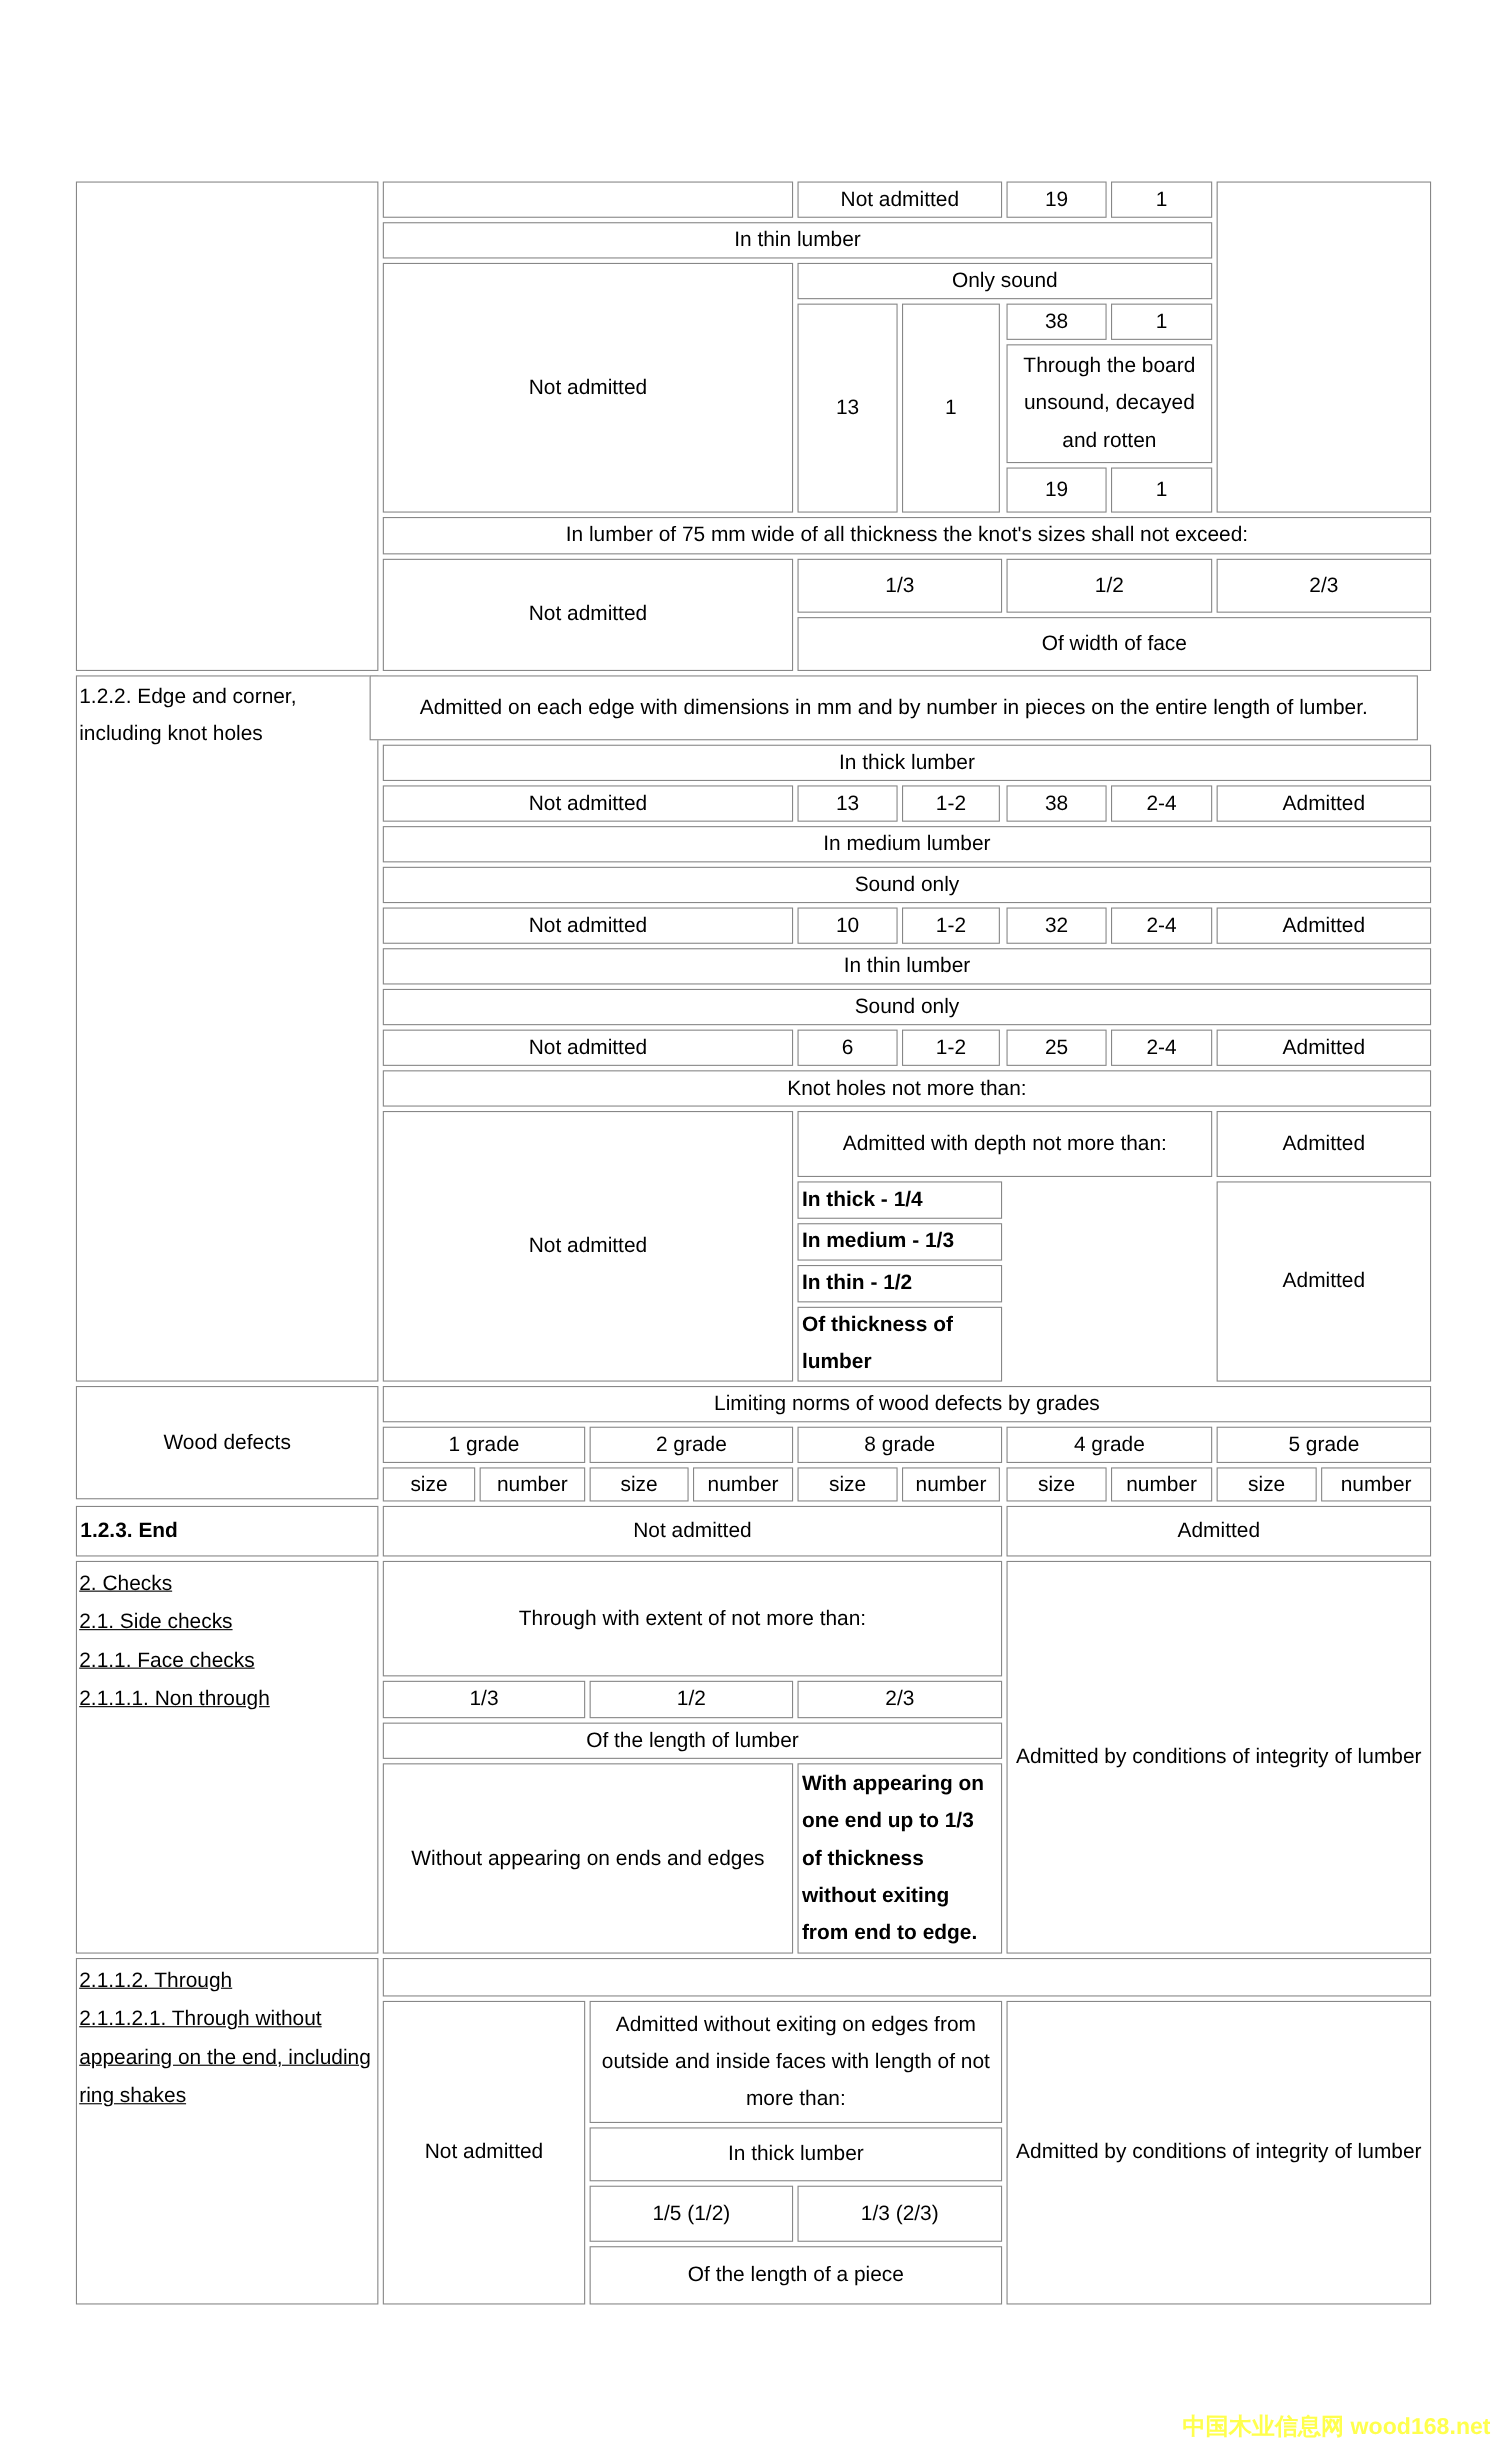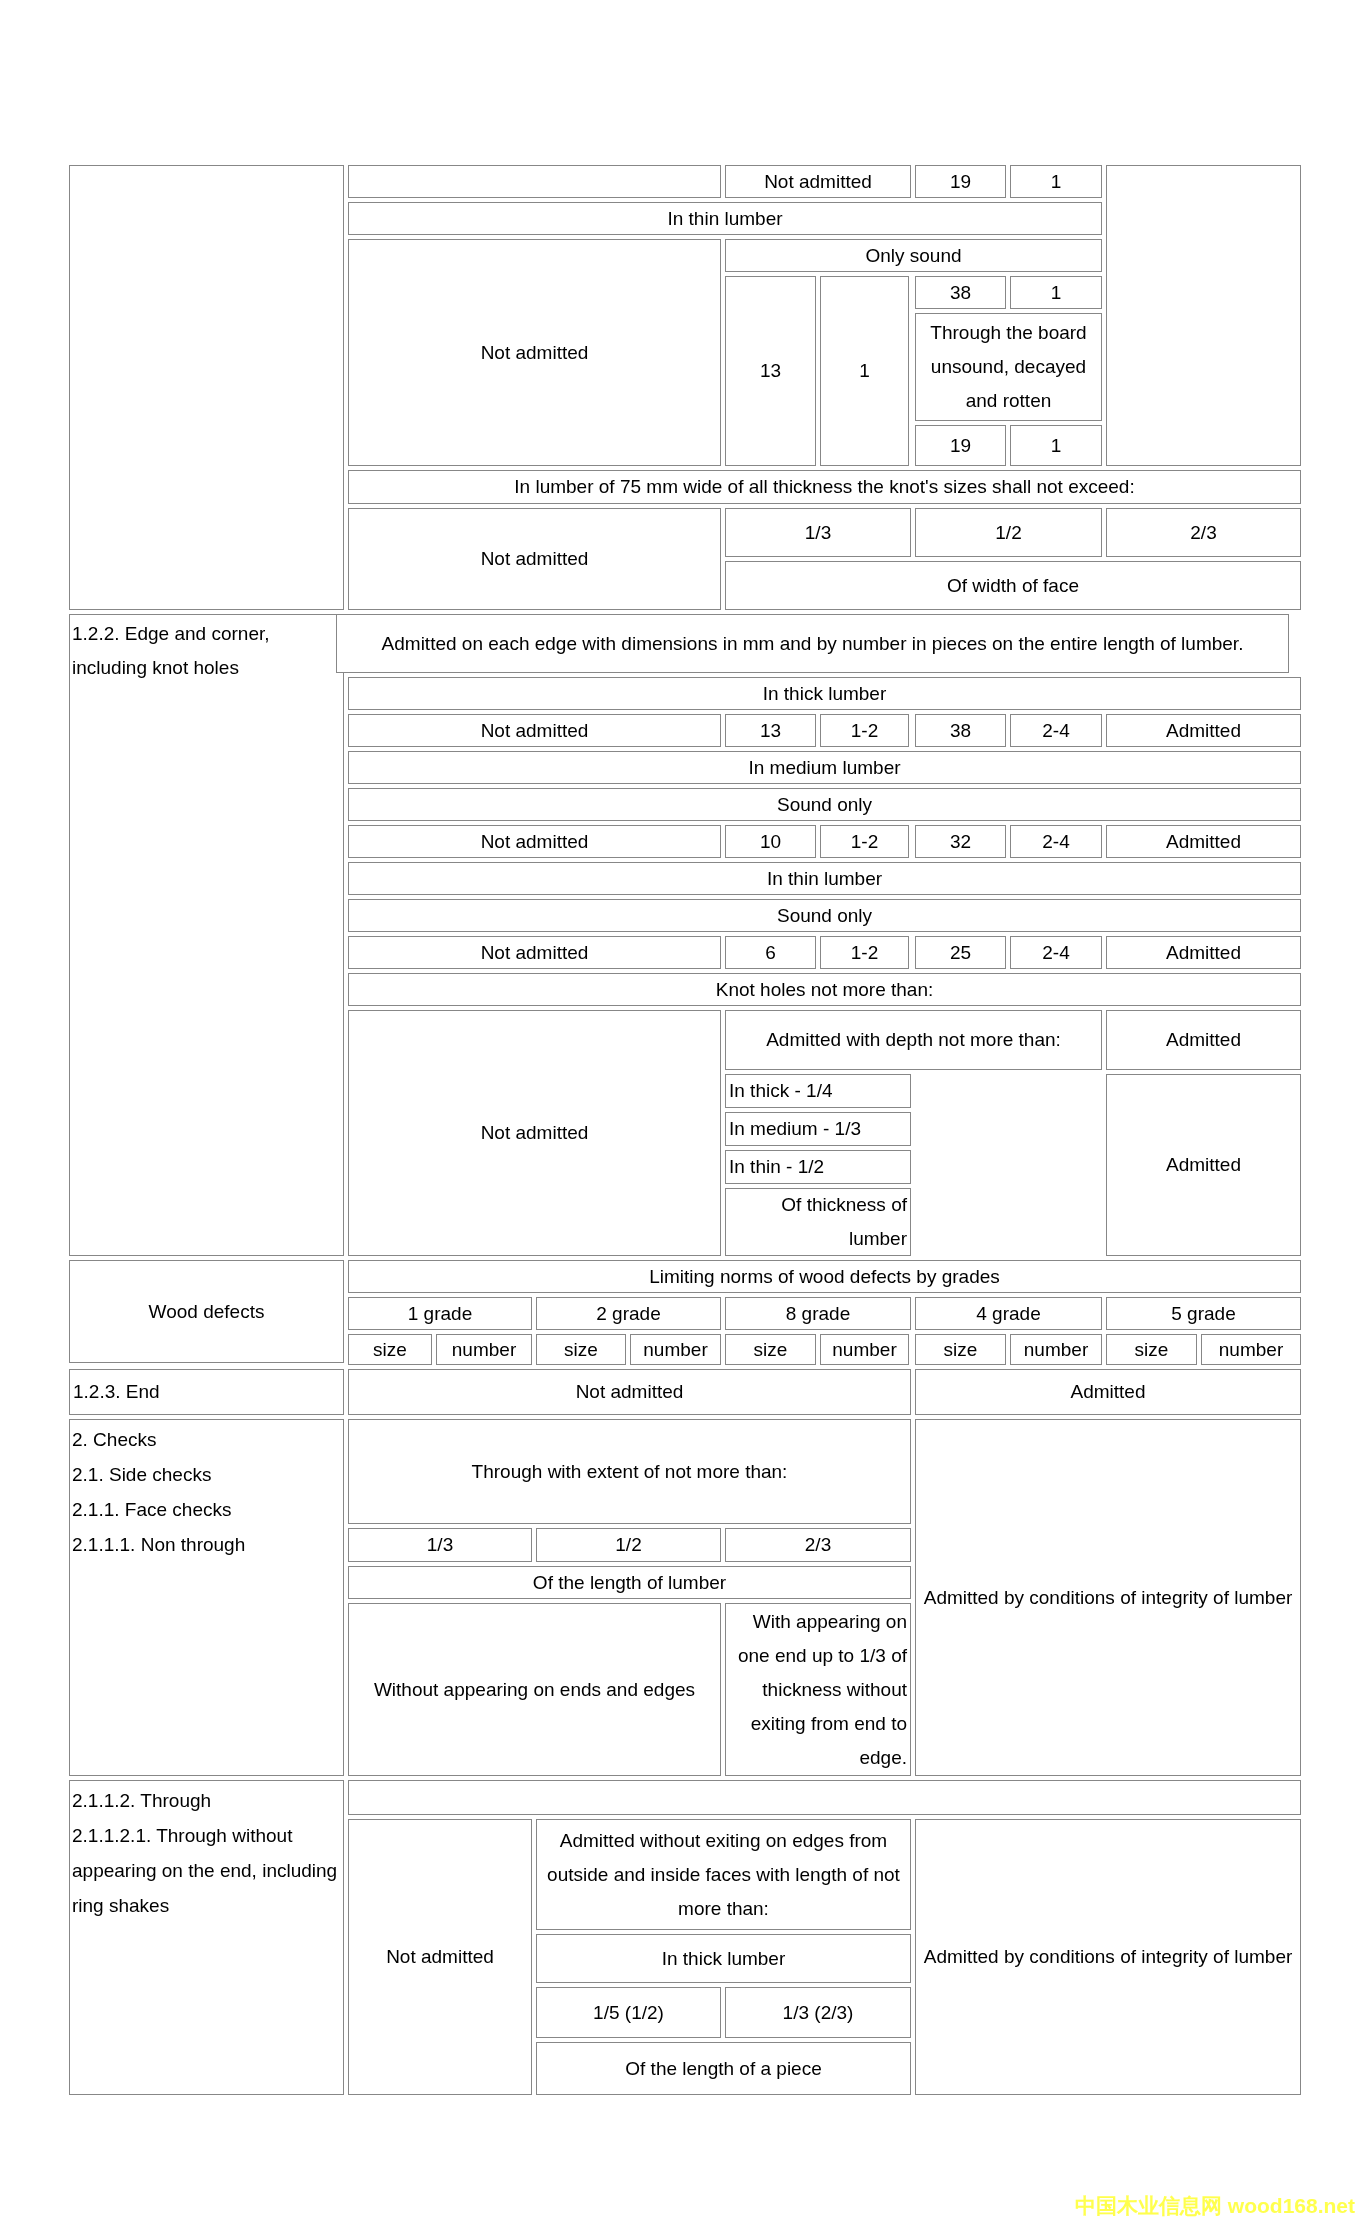--- a/index.html
+++ b/index.html
@@ -7,26 +7,26 @@
     position:relative; width:1355px; height:2236px; background:#ffffff;
     font-family:"Liberation Sans","DejaVu Sans",sans-serif;
     font-size:19px; color:#000; overflow:hidden;
   }
   .cell {
     position:absolute; box-sizing:border-box;
     border:1px solid #878787; background:#fff;
     display:flex; align-items:center; justify-content:center;
     text-align:center; line-height:34px; padding:0 3px;
   }
-  .cell.cl { justify-content:flex-start; text-align:right; }
+  .cell.cl { justify-content:flex-start; text-align:left;font-weight:bold; }
   .cell.lbl {
     display:block; text-align:left; padding:2px 2px;
     line-height:34px;
   }
-  .cell.lbl .ln { line-height:35px; }
+  .cell.lbl .ln { line-height:35px;text-decoration:underline; }
   .wm {
     position:absolute; font-weight:bold; font-size:21px; white-space:nowrap;
   }
 </style>
 </head>
 <body>
 
 <div class="page">
 
   <div class="cell" style="left:69px;top:165px;width:275px;height:445px"></div>

